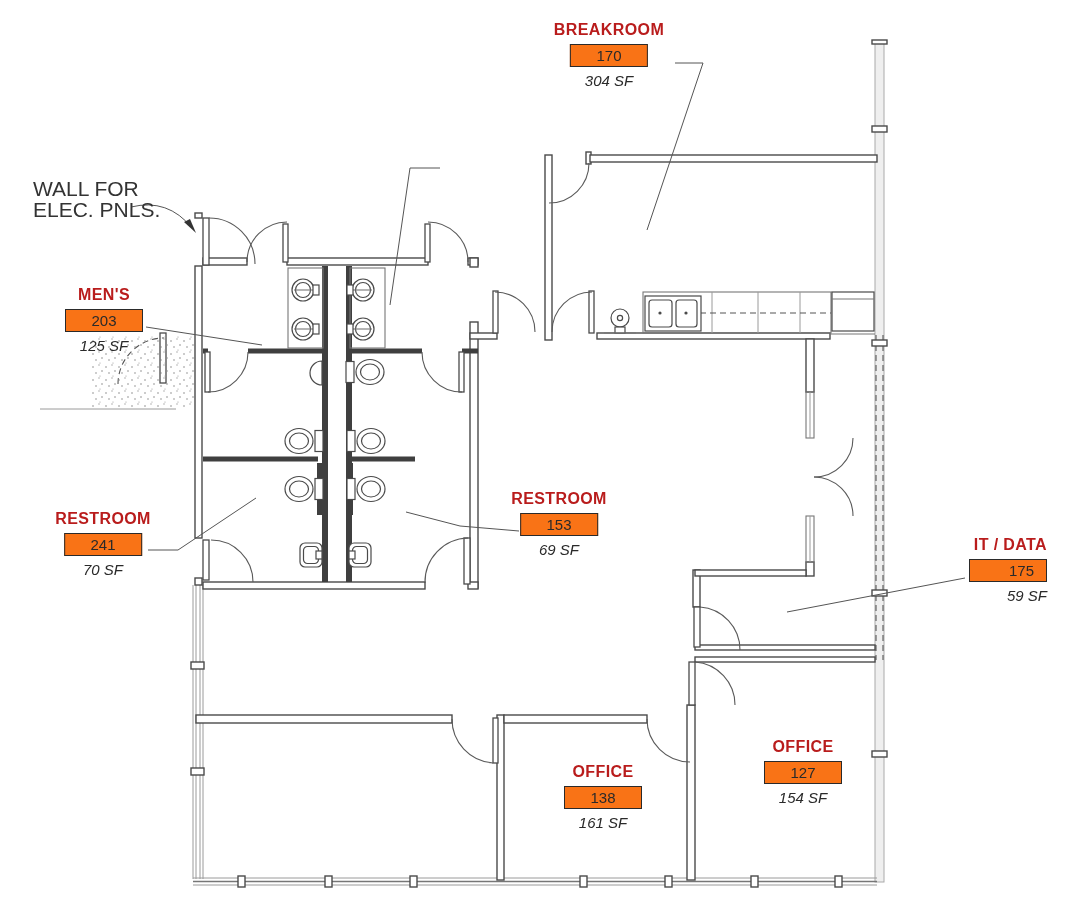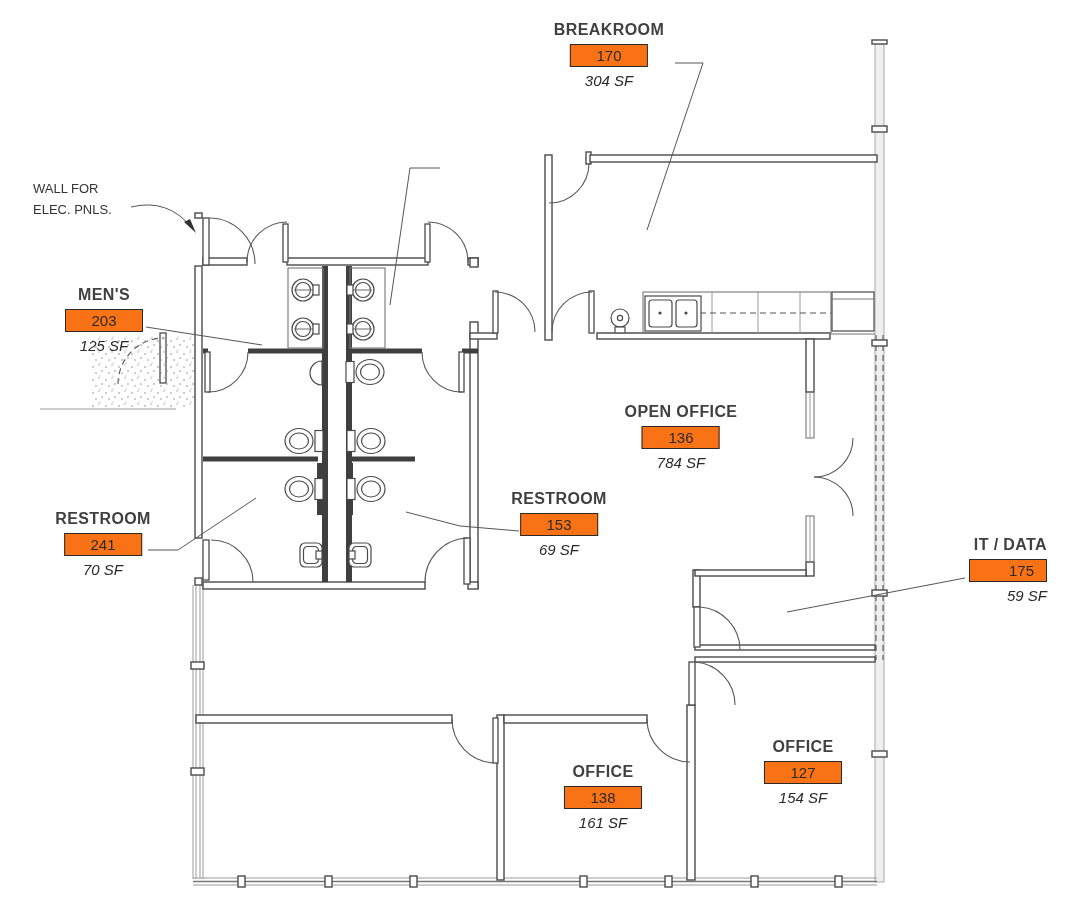--- a/index.html
+++ b/index.html
@@ -1,24 +1,24 @@
 <!DOCTYPE html>
 <html><head>
 <meta charset="utf-8">
 <style>
   html,body{margin:0;padding:0;background:#fff;}
   .plan{position:relative;width:1071px;height:912px;background:#ffffff;overflow:hidden;
         font-family:"Liberation Sans",sans-serif;}
   .plan svg{position:absolute;left:0;top:0;}
   .room-label{position:absolute;transform:translateX(-50%);text-align:center;color:#222;}
-  .room-name{font-weight:bold;font-size:16px;letter-spacing:.4px;color:#404040;white-space:nowrap;display:block;}
+  .room-name{font-weight:bold;font-size:16px;letter-spacing:.4px;color:#b91c1c;white-space:nowrap;display:block;}
   .room-number-box{display:inline-block;margin-top:5px;padding:2px 12px;min-width:52px;
         border:1.6px solid #2a2a2a;background:#f97316;font-size:15px;color:#2a2a2a;}
   .room-area{display:block;margin-top:5px;font-size:15px;color:#2a2a2a;white-space:nowrap;font-style:italic;}
-  .note{position:absolute;font-size:13px;line-height:21px;color:#333;}
+  .note{position:absolute;font-size:21px;line-height:21px;color:#333;}
   .wall{fill:#fff;stroke:#4a4a4a;stroke-width:1.4;}
   .solidw{stroke:#3f3f3f;stroke-width:5;fill:none;}
   .barw{fill:#3f3f3f;stroke:none;}
   .door{stroke:#5a5a5a;stroke-width:1.1;fill:none;}
   .leaf{fill:#fff;stroke:#4a4a4a;stroke-width:1.3;}
   .fix{stroke:#4a4a4a;stroke-width:1.2;fill:#fff;}
   .thin{stroke:#777;stroke-width:1.1;fill:none;}
   .lite{stroke:#9a9a9a;stroke-width:1;fill:none;}
   .leader{stroke:#555;stroke-width:1;fill:none;}
   .dash{stroke:#555;stroke-width:1.1;fill:none;stroke-dasharray:6 4;}
@@ -254,25 +254,20 @@
     <span class="room-area">304 SF</span>
   </div>
 
 
   <div class="room-label" style="left:104px;top:286px;">
     <span class="room-name">MEN'S</span>
     <span class="room-number-box">203</span>
     <span class="room-area">125 SF</span>
   </div>
 
-  <div class="room-label" style="left:681px;top:403px;">
-    <span class="room-name">OPEN OFFICE</span>
-    <span class="room-number-box">136</span>
-    <span class="room-area">784 SF</span>
-  </div>
 
   <div class="room-label" style="left:559px;top:490px;">
     <span class="room-name">RESTROOM</span>
     <span class="room-number-box">153</span>
     <span class="room-area">69 SF</span>
   </div>
 
   <div class="room-label" style="left:103px;top:510px;">
     <span class="room-name">RESTROOM</span>
     <span class="room-number-box">241</span>

